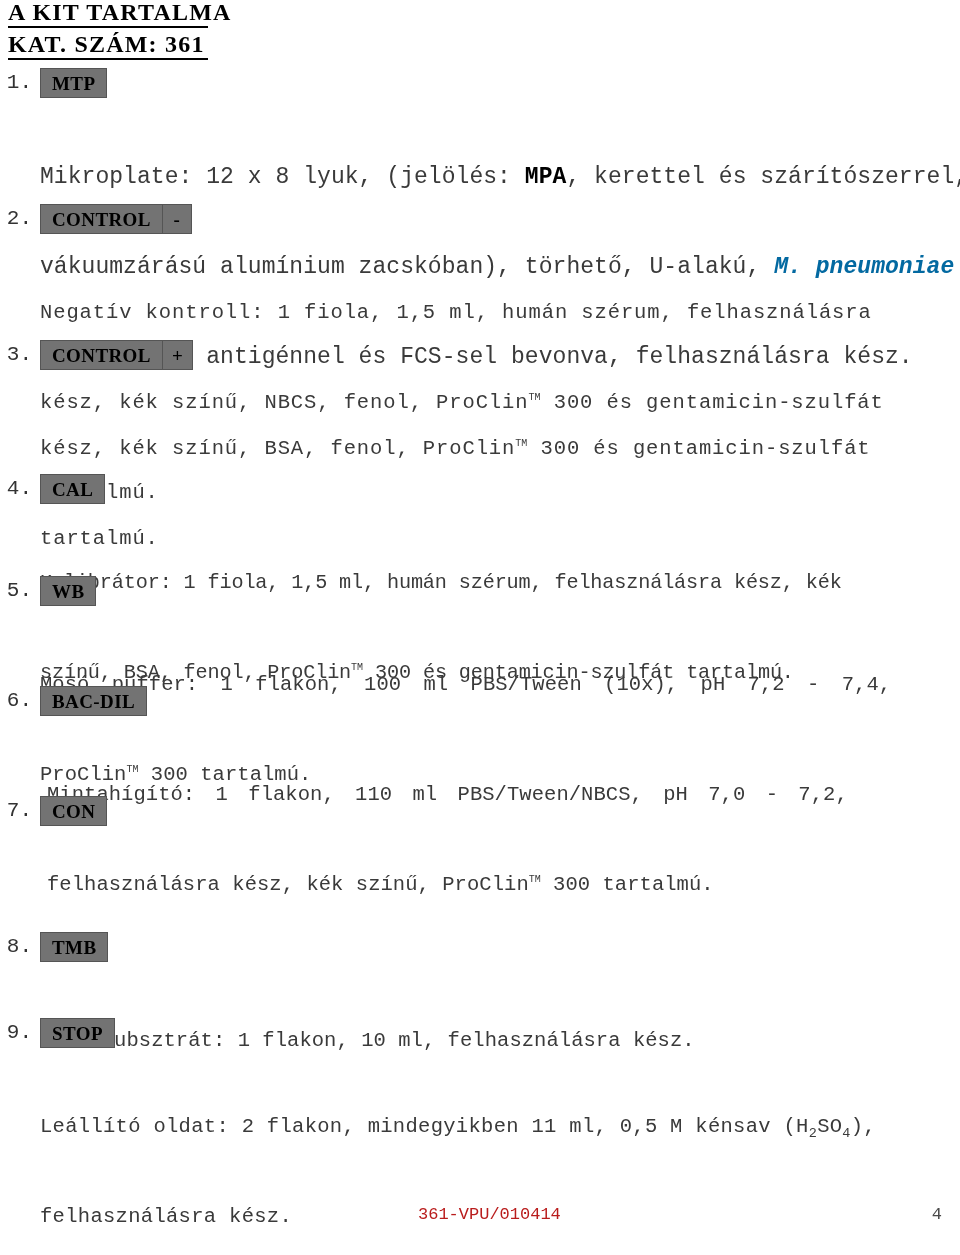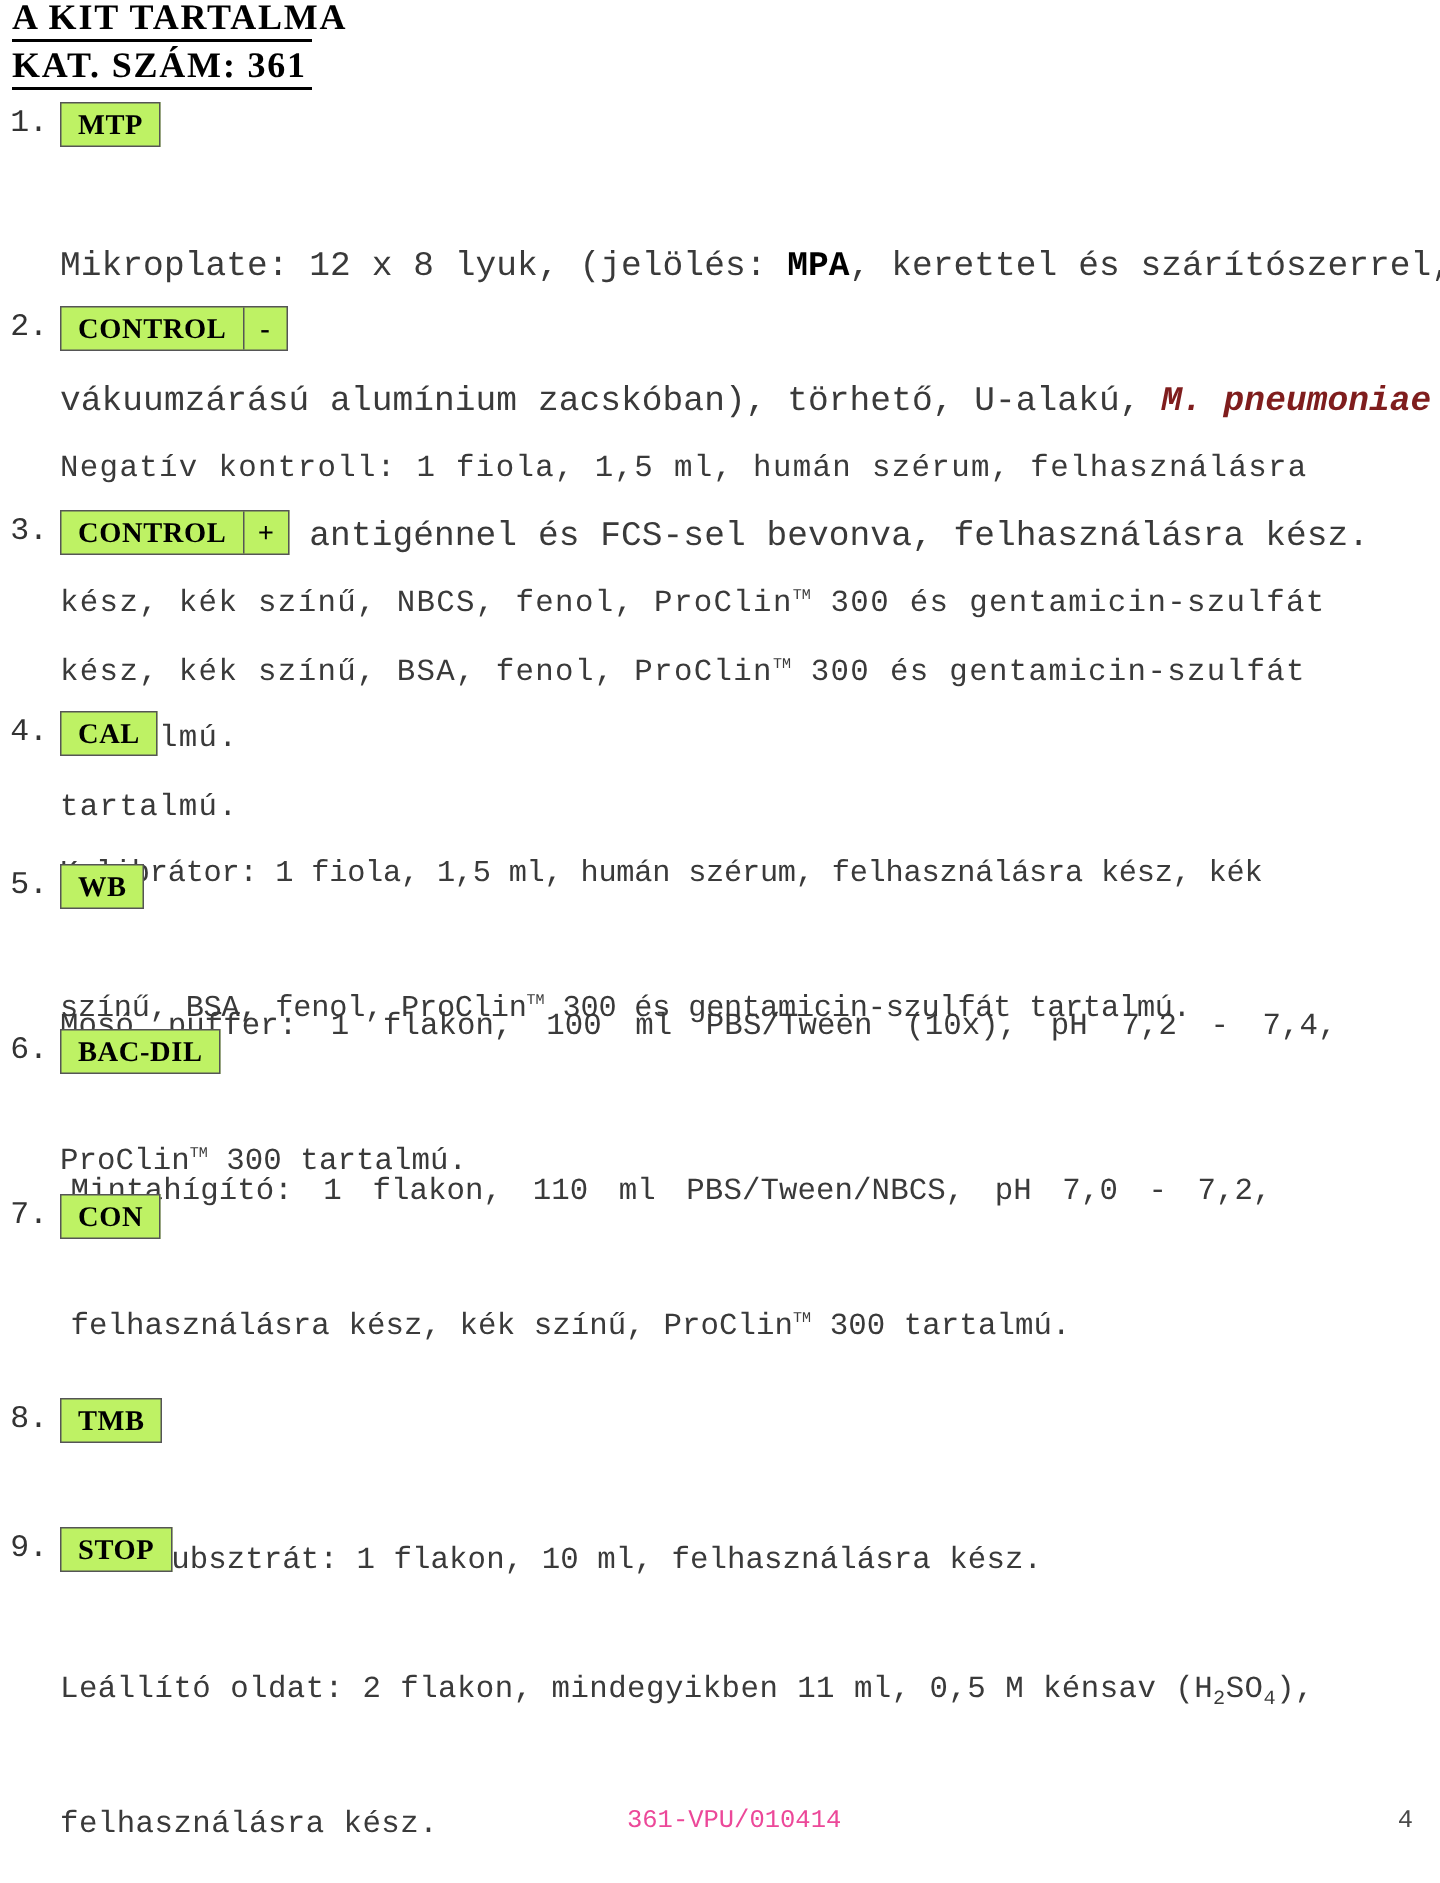--- a/index.html
+++ b/index.html
@@ -62,21 +62,21 @@
     line-height: 30px;
     color: #333;
     width: 32px;
     text-align: right;
     padding-right: 8px;
     flex: 0 0 auto;
   }
   .tagbox {
     display: inline-flex;
     border: 1.6px solid #555;
-    background: #bef264;
+    background: #737373;
     height: 30px;
     box-sizing: border-box;
   }
   .tagbox .cell {
     font-family: "Liberation Serif", "DejaVu Serif", serif;
     font-weight: bold;
     font-size: 19px;
     line-height: 19px;
     color: #000;
     letter-spacing: 0.4px;
@@ -96,21 +96,21 @@
   .item-body {
     font-family: "Liberation Mono", "DejaVu Sans Mono", monospace;
     font-size: 20.5px;
     line-height: 30px;
     color: #3a3a3a;
     margin-left: 40px;
     white-space: pre;
   }
   .item-body .ln { display: block; white-space: pre; }
   .item-body b { font-weight: bold; color: #000; }
-  .item-body i.bi { font-weight: bold; font-style: italic; color: #7f1d1d; }
+  .item-body i.bi { font-weight: bold; font-style: italic; color: #0369a1; }
   sup.tm {
     font-size: 10px;
     vertical-align: super;
     line-height: 0;
     letter-spacing: 0;
   }
   sub.sb {
     font-size: 13.5px;
     vertical-align: sub;
     line-height: 0;
@@ -123,21 +123,21 @@
     top: 1205px;
     width: 960px;
     height: 30px;
   }
   .footer-code {
     position: absolute;
     left: 418px;
     top: 0;
     font-family: "Liberation Mono", "DejaVu Sans Mono", monospace;
     font-size: 17px;
-    color: #ec4899;
+    color: #b91c1c;
     white-space: pre;
   }
   .footer-page {
     position: absolute;
     right: 18px;
     top: 0;
     font-family: "Liberation Mono", "DejaVu Sans Mono", monospace;
     font-size: 17px;
     color: #4a4a4a;
   }

